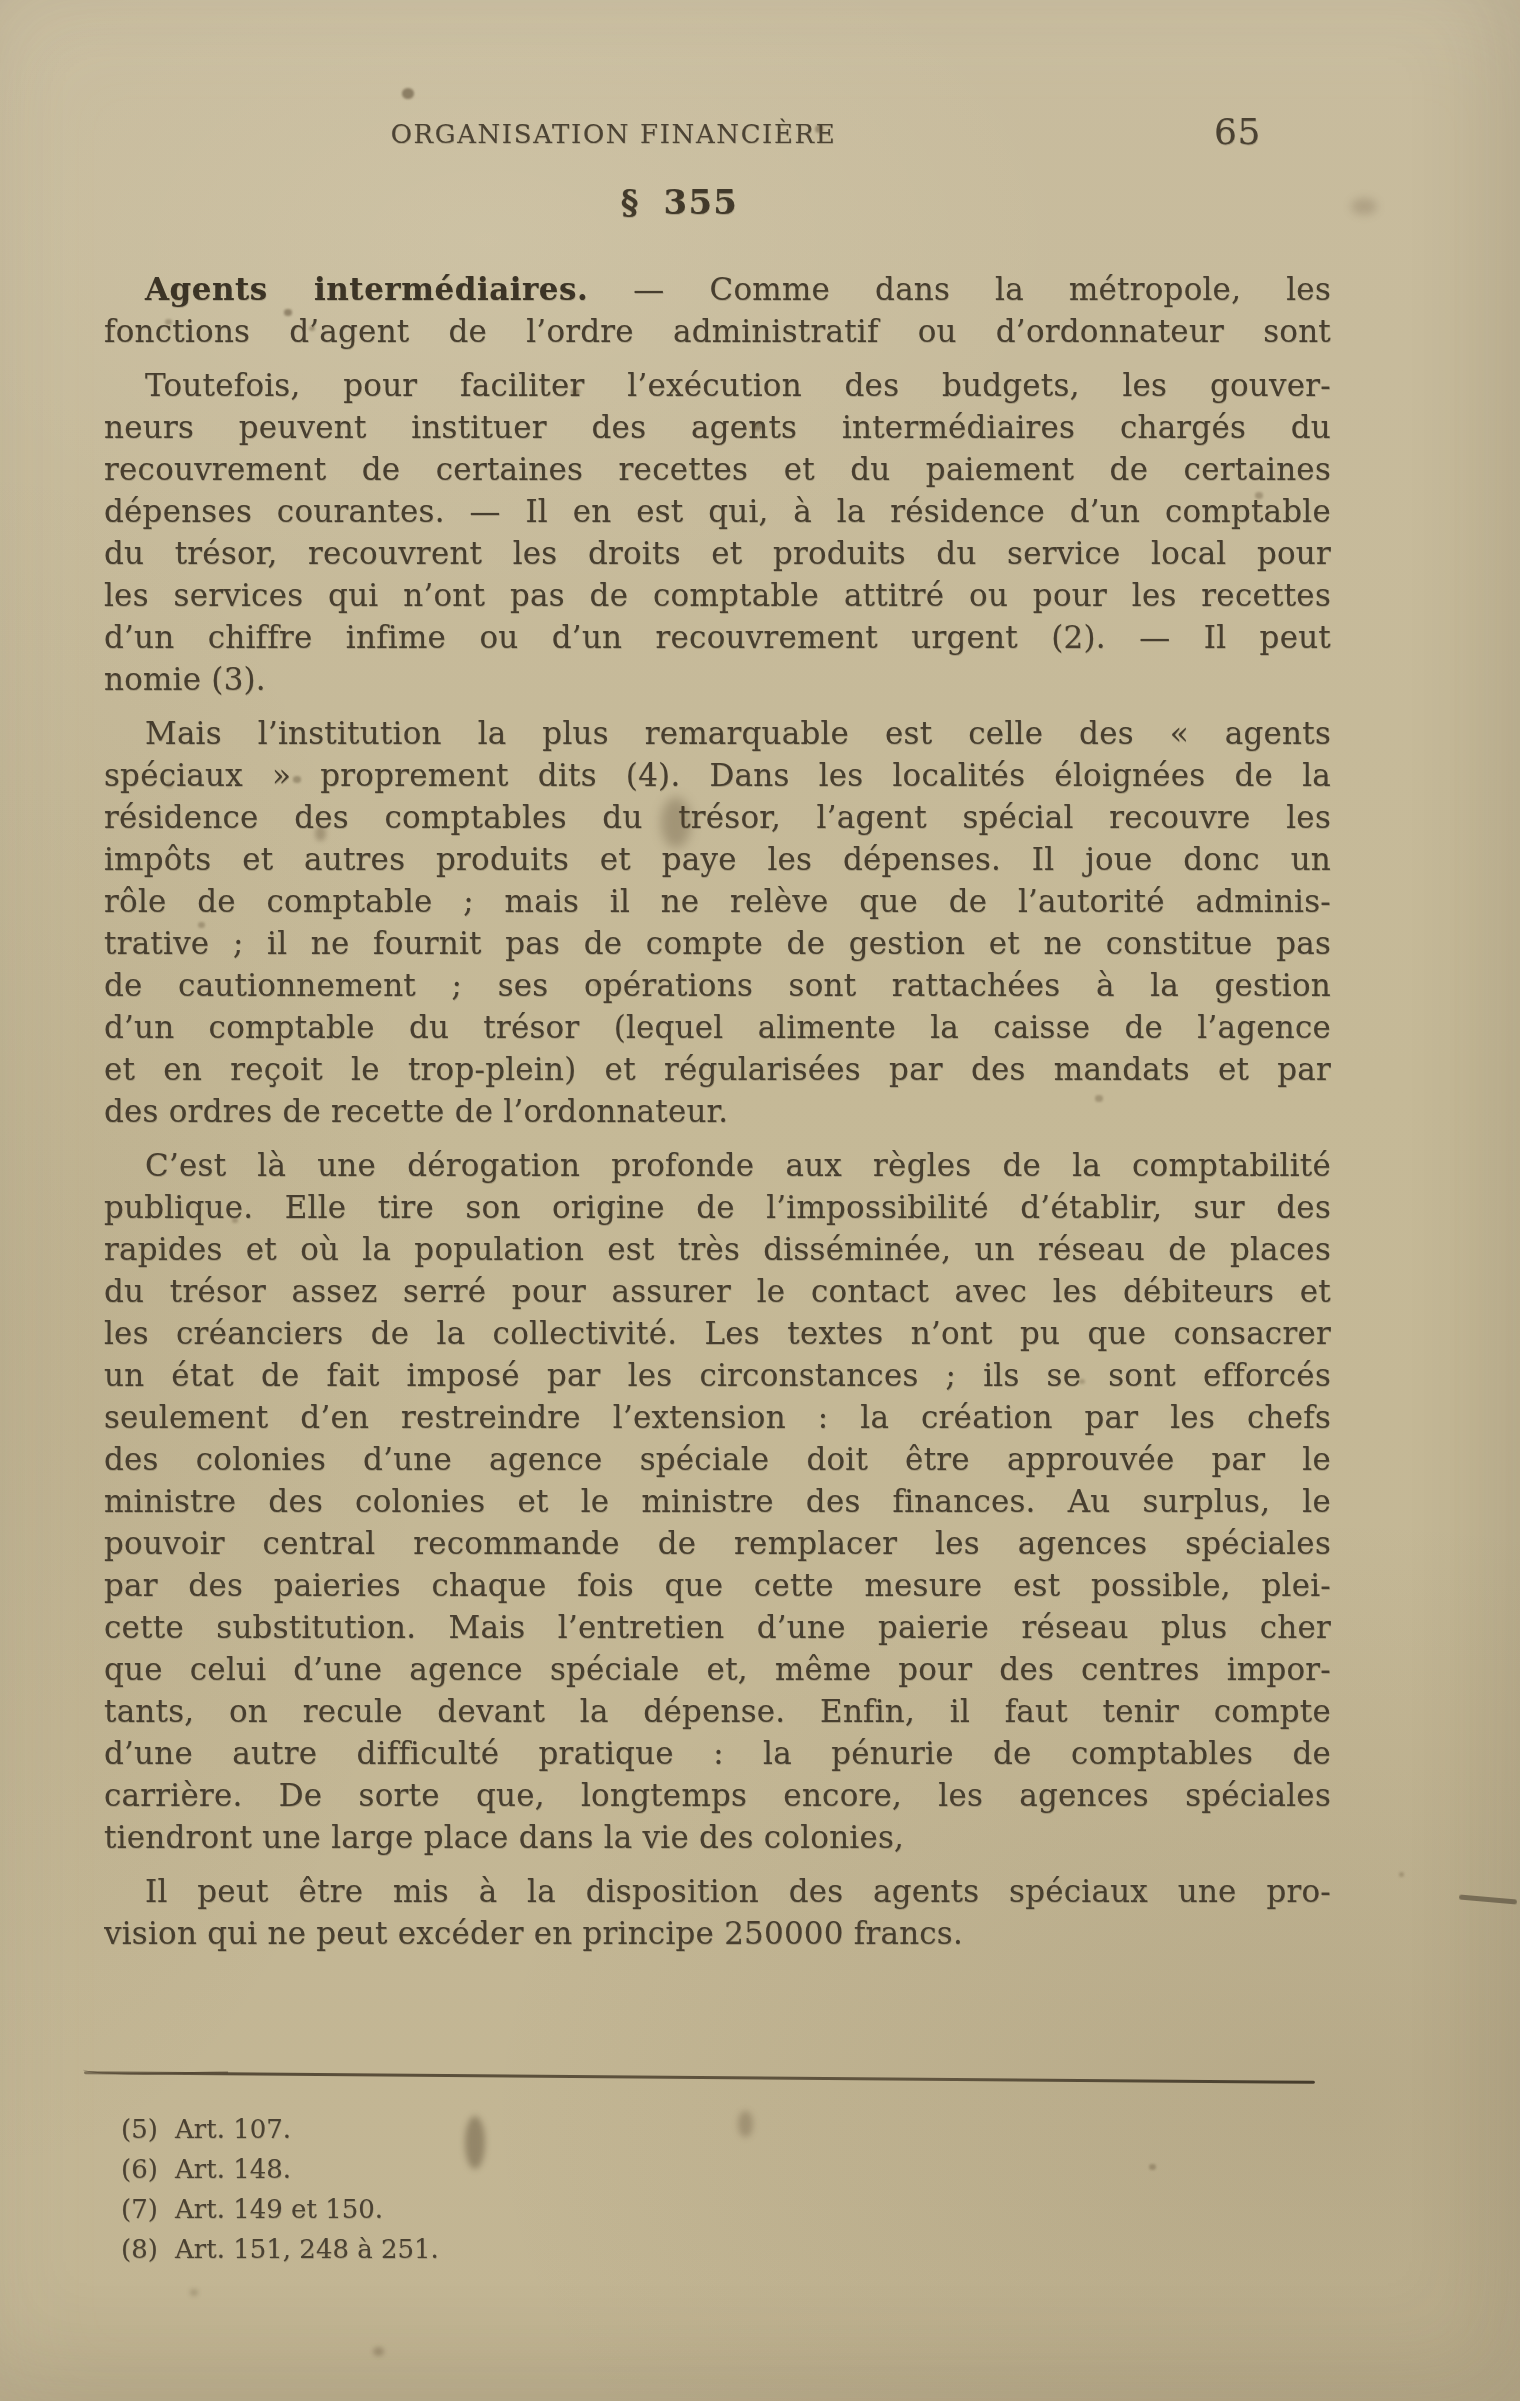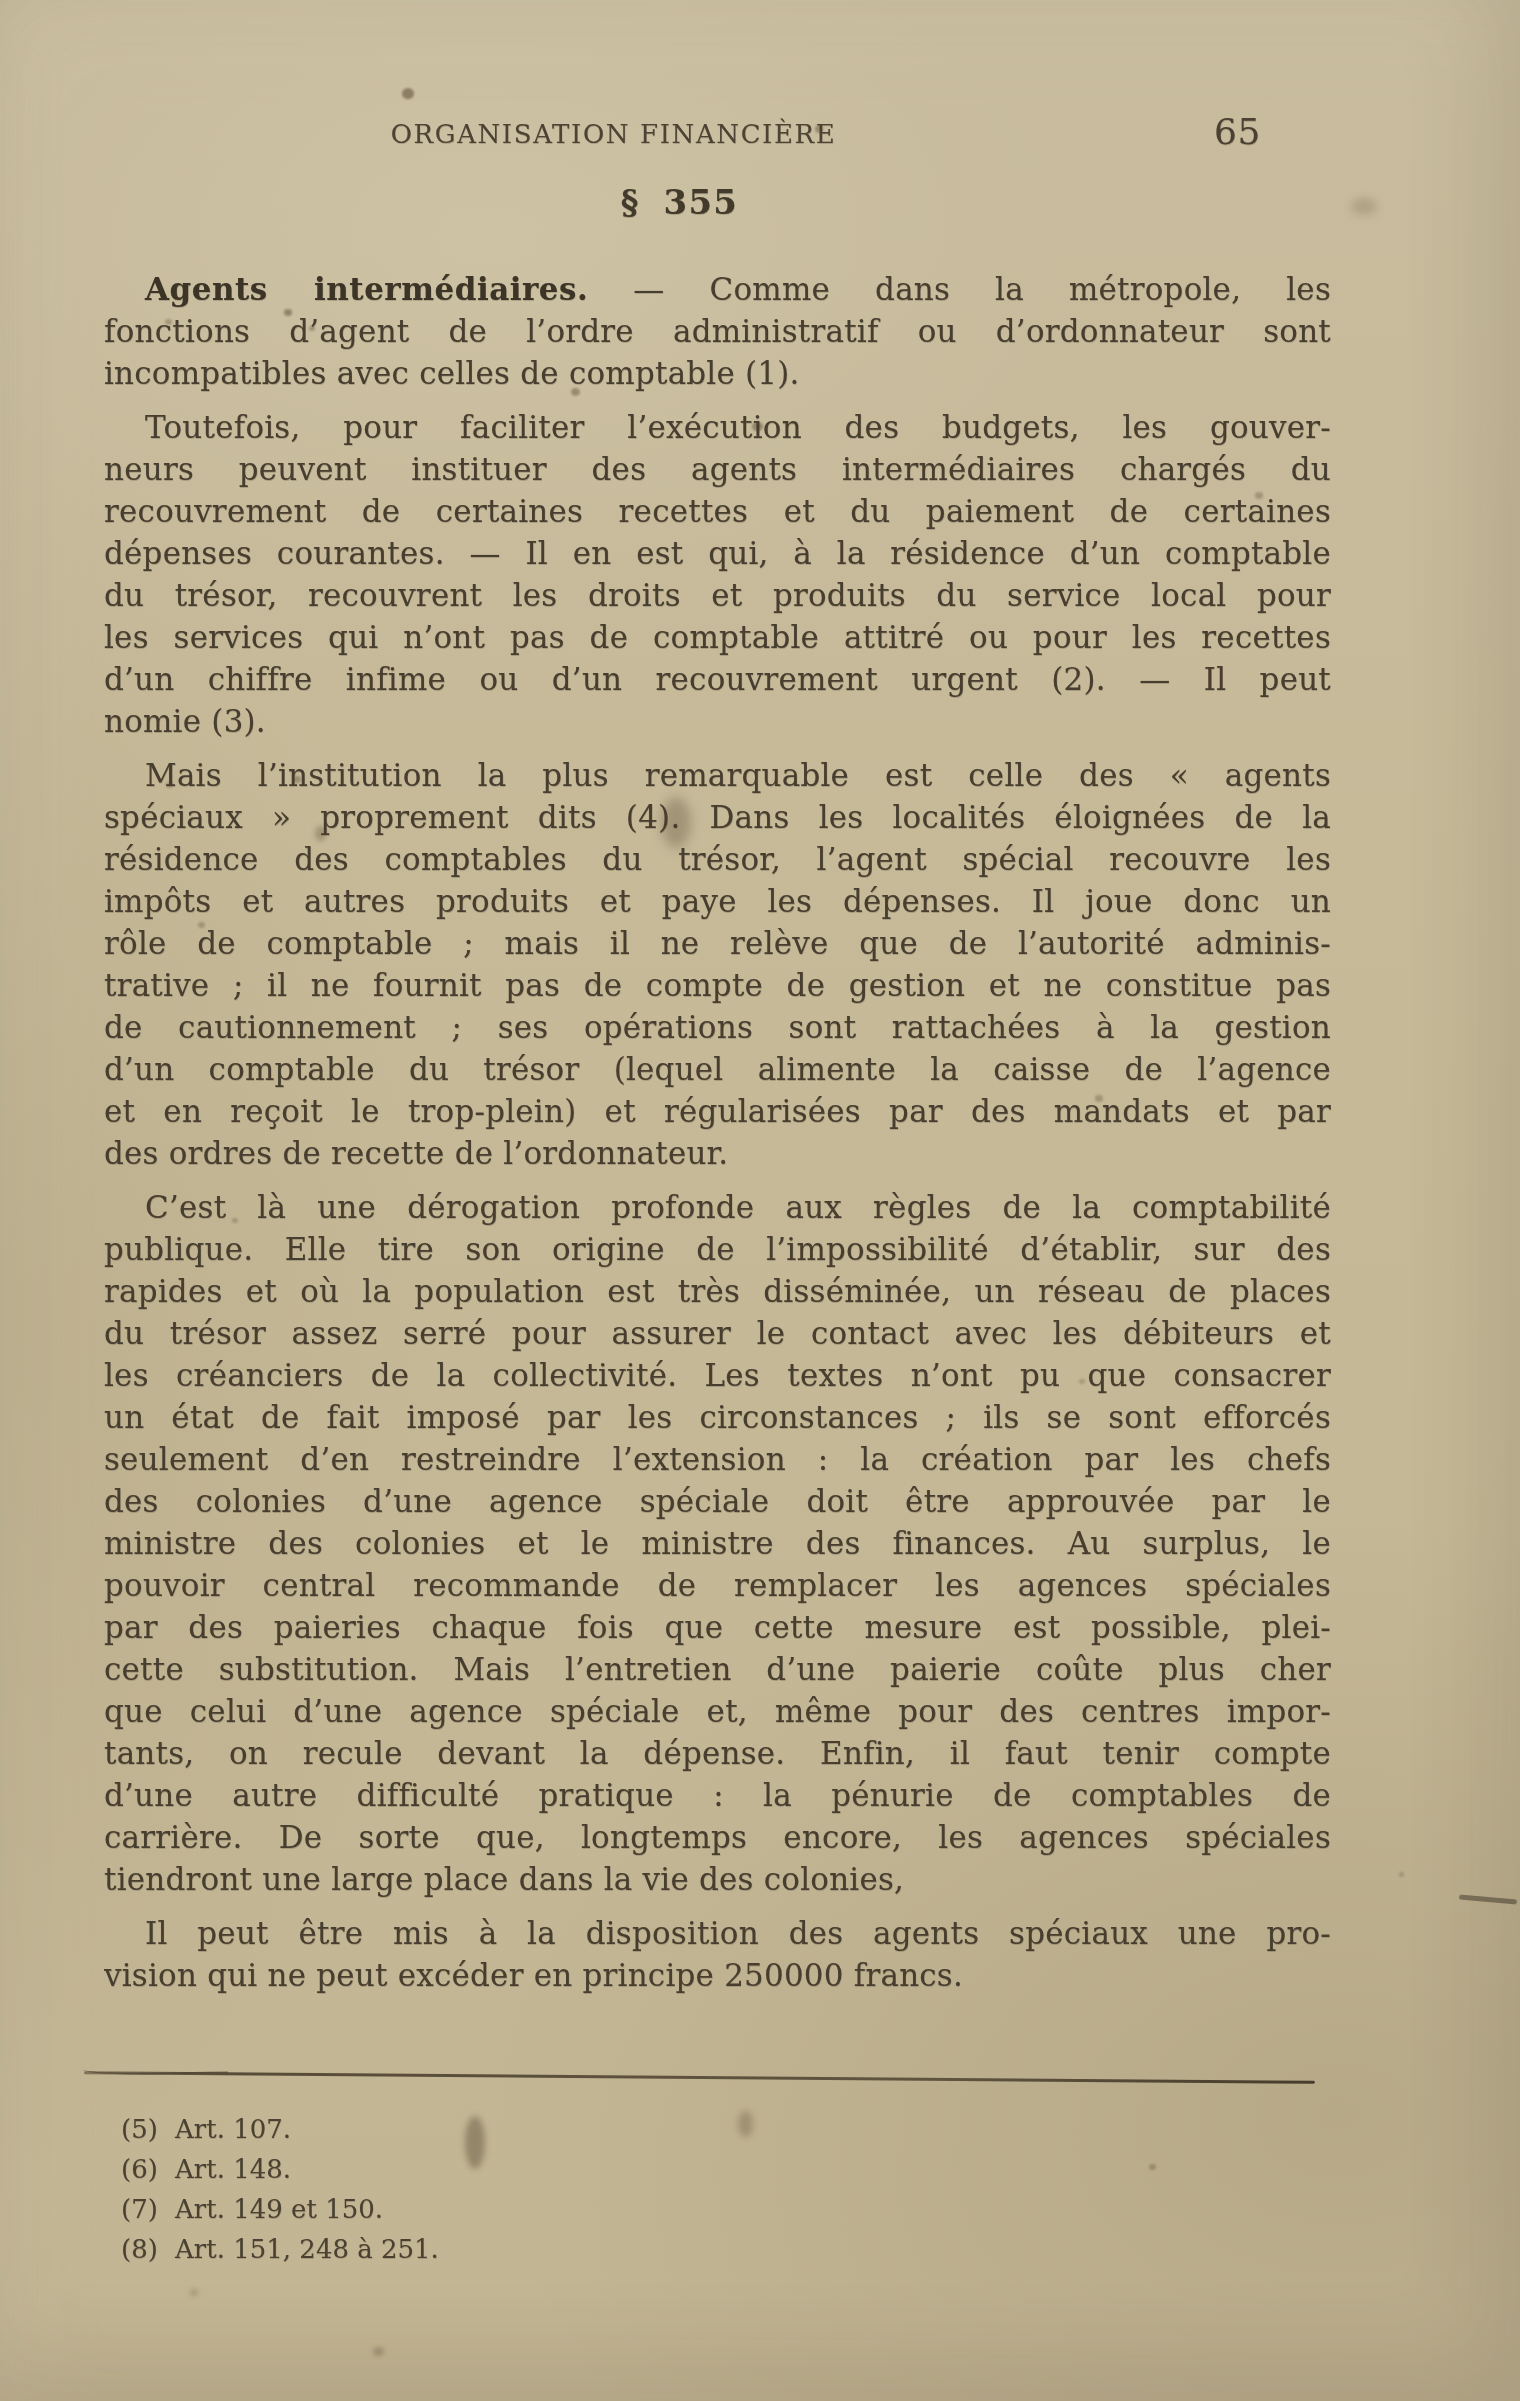--- a/index.html
+++ b/index.html
@@ -65,21 +65,20 @@
 
 <div id="page">
   <div class="running-title inkish">ORGANISATION FINANCIÈRE</div>
   <div class="page-num inkish">65</div>
   <div class="section-heading inkish">§ 355</div>
 
   <div id="body-text" class="inkish">
       <div class="para">
         <div class="line first"><b>Agents intermédiaires.</b> — Comme dans la métropole, les</div>
         <div class="line">fonctions d’agent de l’ordre administratif ou d’ordonnateur sont</div>
-        <div class="line last">incompatibles avec celles de comptable (1).</div>
       </div>
       <div class="para">
         <div class="line first">Toutefois, pour faciliter l’exécution des budgets, les gouver-</div>
         <div class="line">neurs peuvent instituer des agents intermédiaires chargés du</div>
         <div class="line">recouvrement de certaines recettes et du paiement de certaines</div>
         <div class="line">dépenses courantes. — Il en est qui, à la résidence d’un comptable</div>
         <div class="line">du trésor, recouvrent les droits et produits du service local pour</div>
         <div class="line">les services qui n’ont pas de comptable attitré ou pour les recettes</div>
         <div class="line">d’un chiffre infime ou d’un recouvrement urgent (2). — Il peut</div>
         <div class="line last">nomie (3).</div>
@@ -101,21 +100,21 @@
         <div class="line">publique. Elle tire son origine de l’impossibilité d’établir, sur des</div>
         <div class="line">rapides et où la population est très disséminée, un réseau de places</div>
         <div class="line">du trésor assez serré pour assurer le contact avec les débiteurs et</div>
         <div class="line">les créanciers de la collectivité. Les textes n’ont pu que consacrer</div>
         <div class="line">un état de fait imposé par les circonstances ; ils se sont efforcés</div>
         <div class="line">seulement d’en restreindre l’extension : la création par les chefs</div>
         <div class="line">des colonies d’une agence spéciale doit être approuvée par le</div>
         <div class="line">ministre des colonies et le ministre des finances. Au surplus, le</div>
         <div class="line">pouvoir central recommande de remplacer les agences spéciales</div>
         <div class="line">par des paieries chaque fois que cette mesure est possible, plei-</div>
-        <div class="line">cette substitution. Mais l’entretien d’une paierie coûte plus cher</div>
+        <div class="line">cette substitution. Mais l’entretien d’une paierie réseau plus cher</div>
         <div class="line">que celui d’une agence spéciale et, même pour des centres impor-</div>
         <div class="line">tants, on recule devant la dépense. Enfin, il faut tenir compte</div>
         <div class="line">d’une autre difficulté pratique : la pénurie de comptables de</div>
         <div class="line">carrière. De sorte que, longtemps encore, les agences spéciales</div>
         <div class="line last">tiendront une large place dans la vie des colonies,</div>
       </div>
       <div class="para">
         <div class="line first">Il peut être mis à la disposition des agents spéciaux une pro-</div>
         <div class="line last">vision qui ne peut excéder en principe 250000 francs.</div>
       </div>

